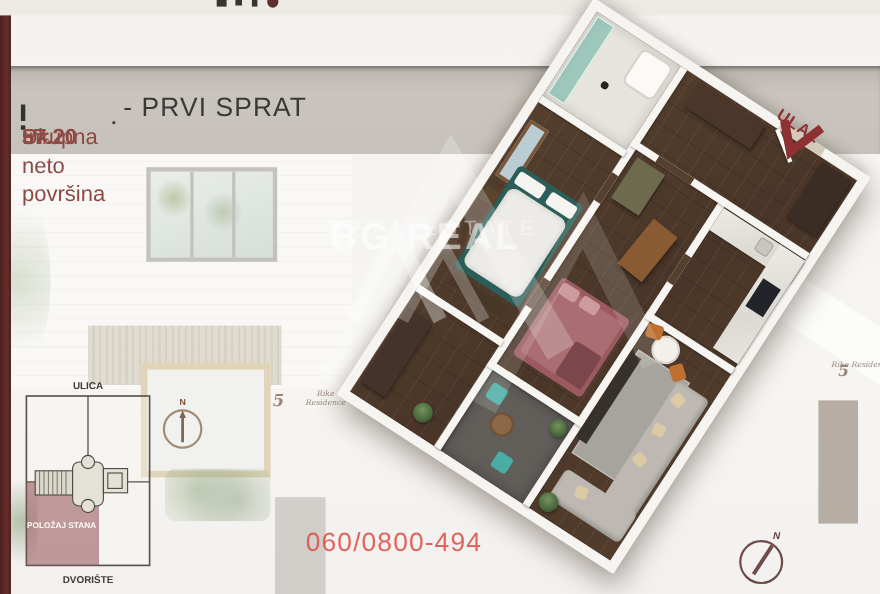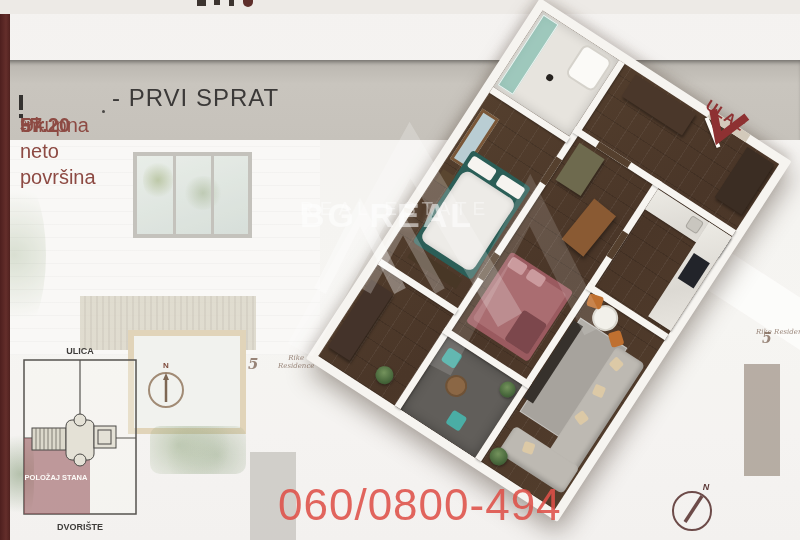--- a/index.html
+++ b/index.html
@@ -149,21 +149,21 @@
   
   .ulaz{left:712px;top:96px;z-index:35;transform:rotate(33deg);transform-origin:0 0;
       color:#8e3132;font-weight:bold;font-size:15px;letter-spacing:1px;}
   .ulaz-arrow{left:702px;top:108px;z-index:35;}
   .wm-chevrons{left:280px;top:110px;z-index:34;pointer-events:none;}
   .watermark{left:300px;top:196px;width:260px;z-index:35;text-align:center;pointer-events:none;}
   .wm-logo{position:static;display:block;margin:0 auto;}
   .wm1{position:static;display:block;font-size:34px;font-weight:bold;letter-spacing:3px;
       color:rgba(255,255,255,.55);text-shadow:0 0 6px rgba(255,255,255,.2);}
   .wm2{position:static;display:block;font-size:19px;letter-spacing:6px;color:rgba(255,255,255,.42);margin-top:2px;}
-  .phone{left:278px;top:480px;z-index:40;font-size:44px;letter-spacing:1px;color:rgba(222,80,72,.88);}
+  .phone{left:278px;top:480px;z-index:40;font-size:24px;letter-spacing:1px;color:rgba(222,80,72,.88);}
 </style>
 </head>
 <body>
 
 <div id="stage">
 
   <div class="bg">
     <div class="bg-wall"></div>
     <div class="bg-window1">
       <div class="bg-green1"></div>

